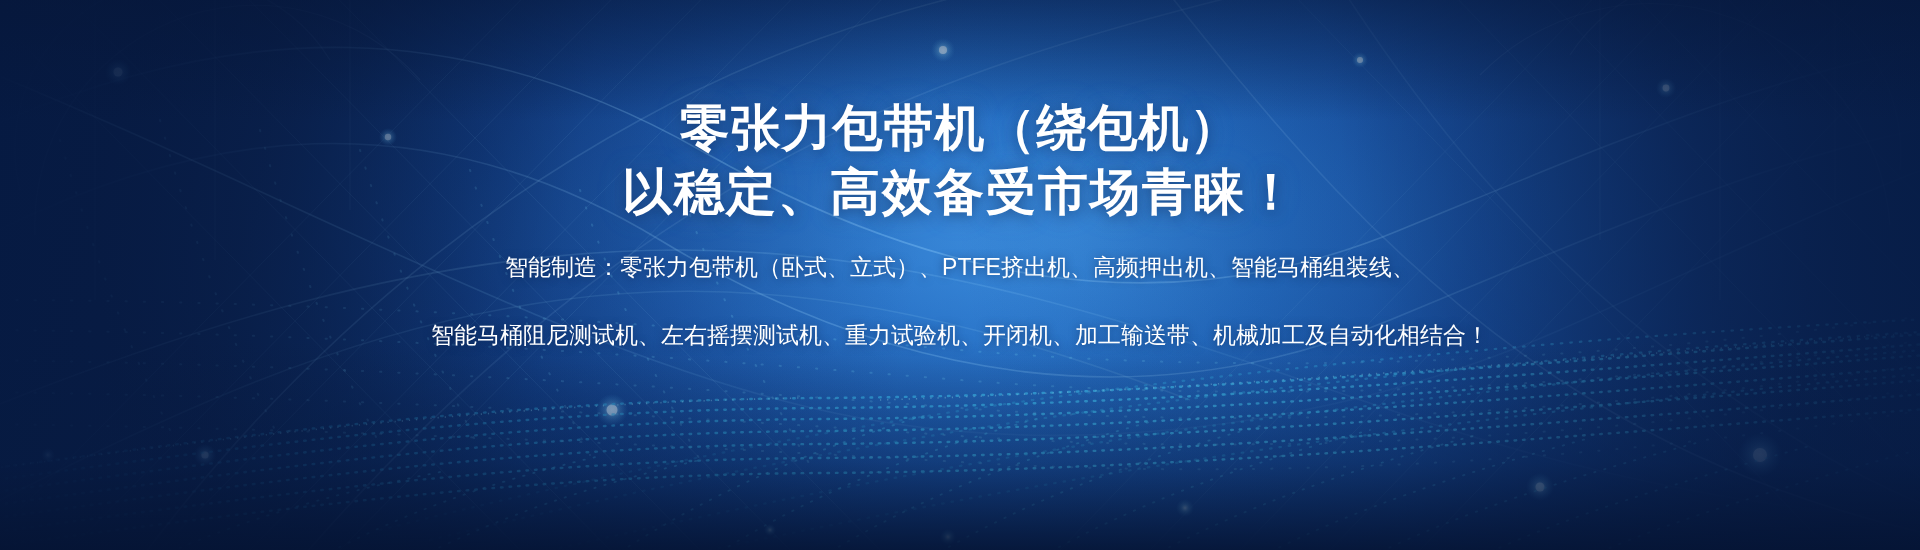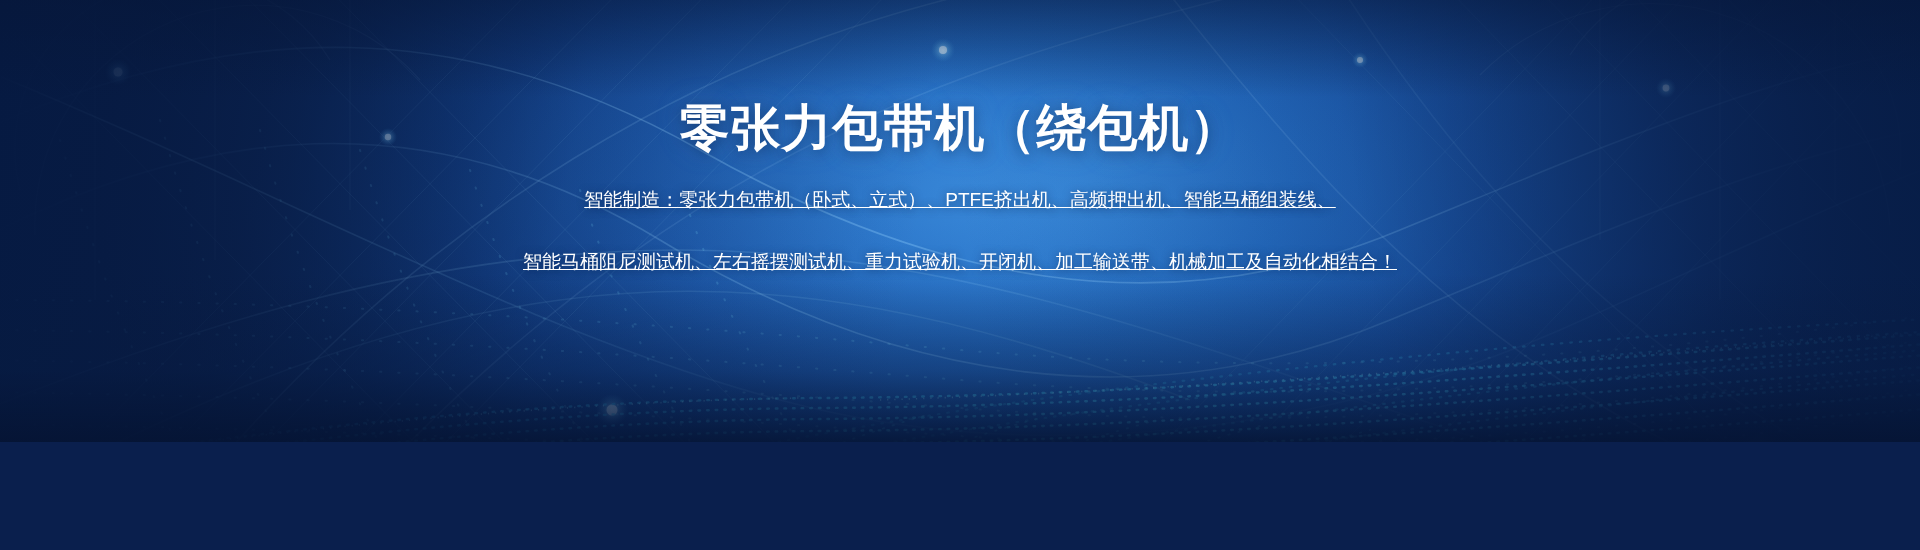--- a/index.html
+++ b/index.html
@@ -8,21 +8,21 @@
     padding: 0;
     background: #0a1f4d;
   }
   body {
     font-family: "Liberation Sans", "DejaVu Sans", sans-serif;
   }
 
   .banner {
     position: relative;
     width: 1920px;
-    height: 442px;
+    height: 550px;
     overflow: hidden;
     background: #0e2a63;
   }
 
   
   .bg-base {
     position: absolute;
     inset: 0;
     background:
       radial-gradient(ellipse 980px 620px at 56% 42%, #2f7fd4 0%, #2169c0 22%, #1a55a8 42%, #123f86 62%, #0c2c63 80%, #081e49 100%);
@@ -84,28 +84,27 @@
     line-height: 1.28;
     text-align: center;
     text-shadow: 0 2px 14px rgba(6,28,70,0.55), 0 0 28px rgba(120,190,255,0.25);
     white-space: nowrap;
   }
   .headline.line2 {
     letter-spacing: 2px;
   }
   .subtitle {
     color: #ffffff;
-    font-size: 19px;
+    font-size: 23px;
     font-weight: normal;
     line-height: 1.5;
     text-align: center;
     margin-top: 26px;
     text-shadow: 0 1px 8px rgba(6,28,70,0.6);
     white-space: nowrap;
-    text-decoration: underline;
   }
   .subtitle.line2 {
     margin-top: 33px;
   }
 </style>
 </head>
 <body>
 
 <div class="banner">
 
@@ -281,17 +280,18 @@
     </g>
   </svg>
 
   <div class="bg-vignette-left"></div>
   <div class="bg-vignette-right"></div>
   <div class="bg-vignette-top"></div>
   <div class="bg-vignette-bottom"></div>
 
   <div class="content">
     <div class="headline line1">零张力包带机（绕包机）</div>
+    <div class="headline line2">以稳定、高效备受市场青睐！</div>
     <div class="subtitle line1">智能制造：零张力包带机（卧式、立式）、PTFE挤出机、高频押出机、智能马桶组装线、</div>
     <div class="subtitle line2">智能马桶阻尼测试机、左右摇摆测试机、重力试验机、开闭机、加工输送带、机械加工及自动化相结合！</div>
   </div>
 
 </div>
 
 </body></html>

